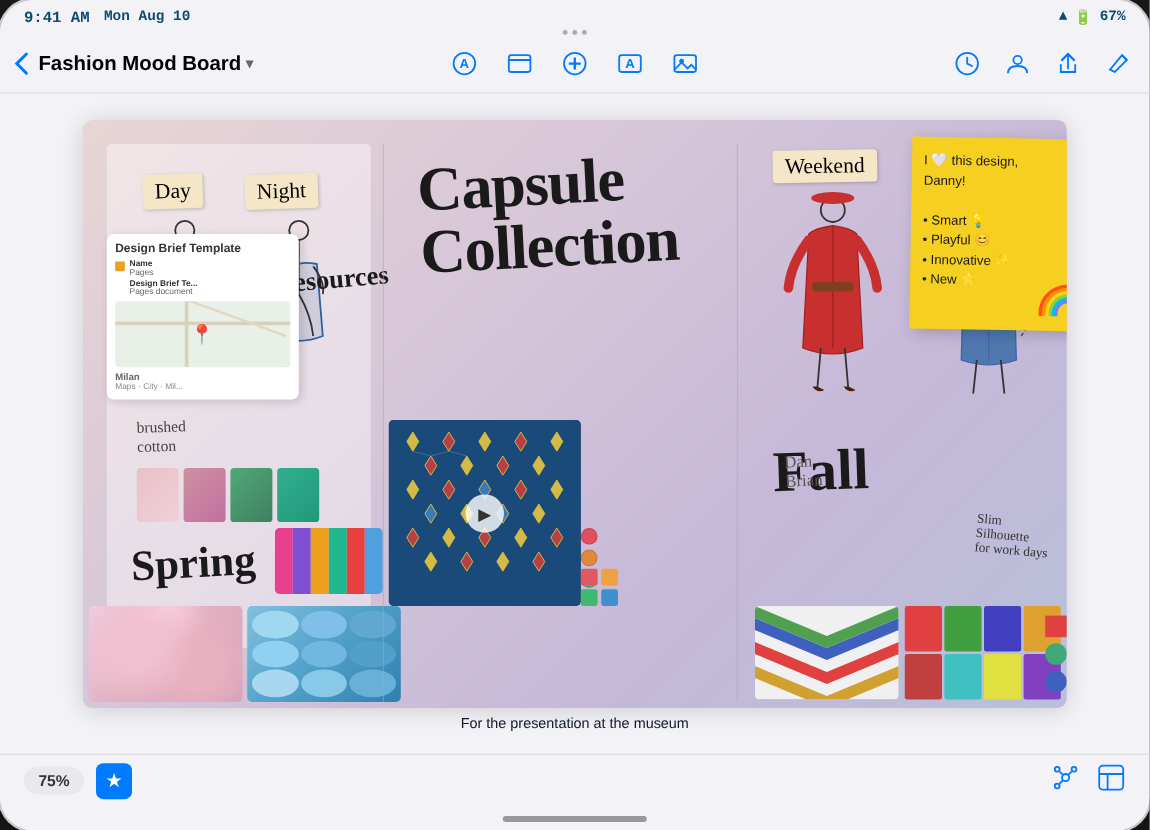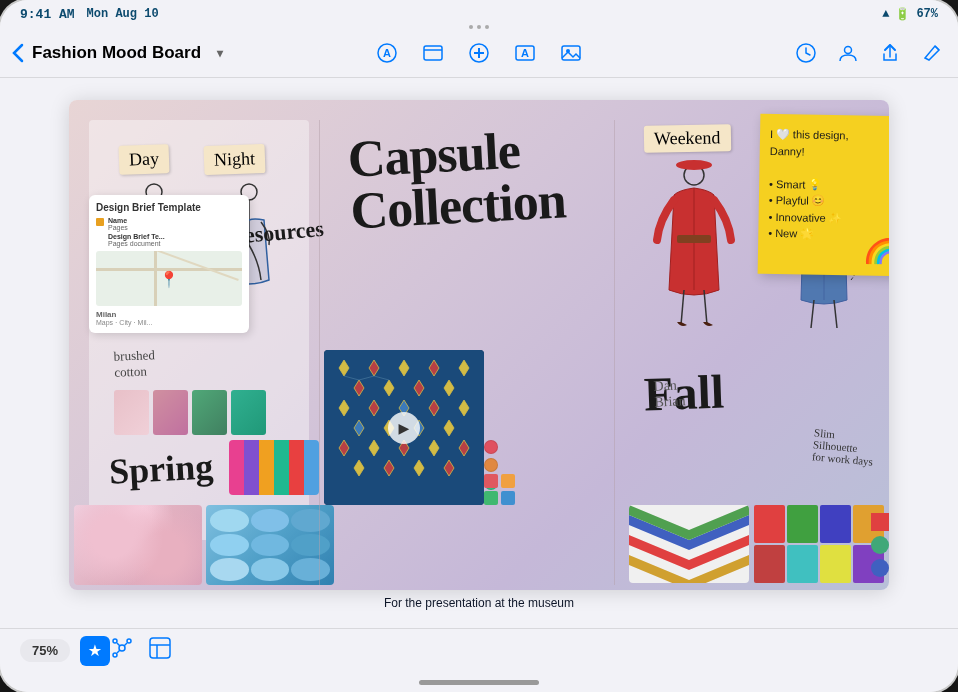--- a/index.html
+++ b/index.html
@@ -82,21 +82,21 @@
       color: #007aff;
       font-size: 18px;
       cursor: pointer;
     }
     .doc-title {
       font-size: 17px;
       font-weight: 600;
       color: #000;
       display: flex;
       align-items: center;
-      gap: 16px;
+      gap: 4px;
       cursor: pointer;
     }
     .doc-title .chevron { font-size: 12px; color: #666; }
     .toolbar-icon {
       width: 28px;
       height: 28px;
       display: flex;
       align-items: center;
       justify-content: center;
       color: #007aff;
@@ -426,20 +426,21 @@
       height: 20px;
     }
 
     
     .bottom-bar {
       height: 44px;
       background: #f2f2f7;
       border-top: 1px solid #d8d8dc;
       display: flex;
       align-items: center;
+      justify-content: space-between;
       padding: 0 20px;
       flex-shrink: 0;
     }
     .bottom-left-controls {
       display: flex;
       align-items: center;
       gap: 10px;
     }
     .zoom-badge {
       background: #e8e8ed;

